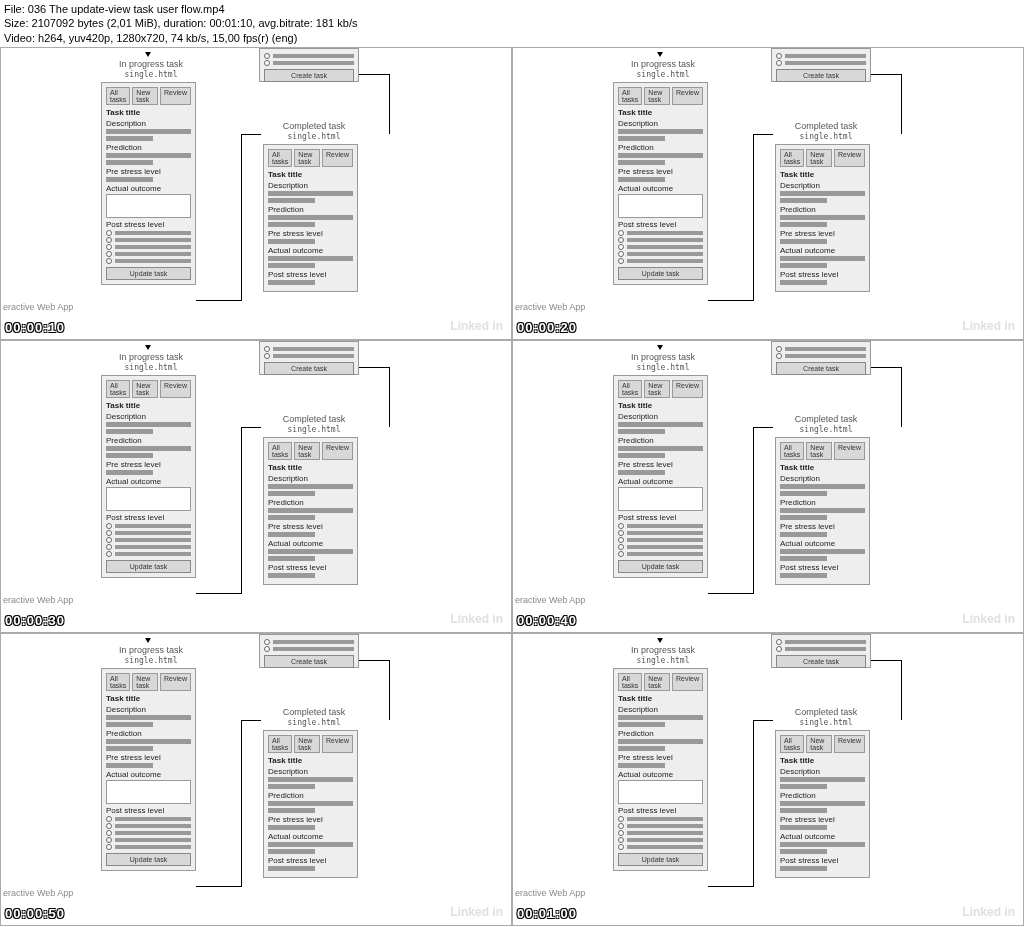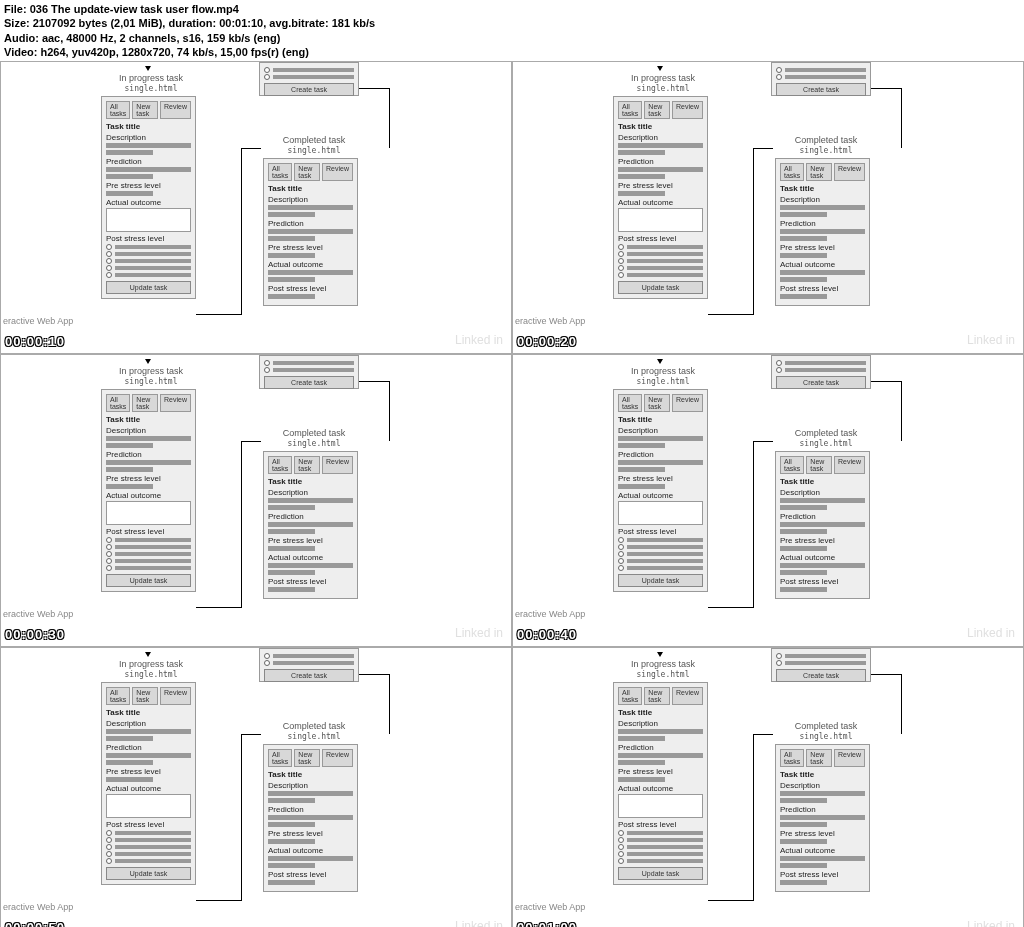--- a/index.html
+++ b/index.html
@@ -1,22 +1,22 @@
 <!DOCTYPE html>
 <html><head>
 <meta charset="utf-8">
 <style>
   * { box-sizing: border-box; margin: 0; padding: 0; }
   body { font-family: Arial, sans-serif; font-size: 10px; background: #fff; width: 1024px; }
-  .meta-header { background: #fff; color: #000; font-weight: bold; font-size: 11px; padding: 2px 4px; line-height: 1.3; }
+  .meta-header { background: #fff; color: #000; font-weight: normal; font-size: 11px; padding: 2px 4px; line-height: 1.3; }
   .grid { display: grid; grid-template-columns: 1fr 1fr; }
   .frame { position: relative; border: 1px solid #aaa; height: 293px; overflow: hidden; background: #fff; }
   .frame-inner { position: absolute; inset: 0; }
   .timestamp { position: absolute; bottom: 4px; left: 4px; font-size: 13px; font-weight: bold; color: #fff; text-shadow: -1px -1px 0 #000, 1px -1px 0 #000, -1px 1px 0 #000, 1px 1px 0 #000; letter-spacing: 1px; }
-  .watermark { position: absolute; bottom: 6px; right: 8px; font-size: 12px; font-weight: normal; color: #e0e0e0; }
+  .watermark { position: absolute; bottom: 6px; right: 8px; font-size: 12px; font-weight: bold; color: #e0e0e0; }
   .app-label { position: absolute; font-size: 9px; color: #888; }
 
   .card { position: absolute; background: #eee; border: 1px solid #999; padding: 4px; font-size: 8px; }
   .card-header { text-align: center; font-size: 9px; color: #555; line-height: 1.1; margin-bottom: 2px; }
   .card-sub { text-align: center; font-family: monospace; font-size: 8px; color: #555; margin-bottom: 3px; }
   .tabs { display: flex; gap: 2px; margin-bottom: 3px; }
   .tab { background: #d8d8d8; border: 1px solid #999; padding: 1px 3px; font-size: 7px; color: #333; cursor: pointer; }
   .sec-title { font-weight: bold; font-size: 8px; color: #222; margin: 2px 0 1px; }
   .bar { height: 5px; background: #999; margin-bottom: 2px; }
   .bar.short { width: 55%; }
@@ -29,21 +29,20 @@
   .arrow-line { position: absolute; background: #000; }
   .arrow-head { position: absolute; width: 0; height: 0; }
   .arrow-down { border-left: 3px solid transparent; border-right: 3px solid transparent; border-top: 5px solid #000; }
 </style>
 </head>
 <body>
 
 <div class="meta-header">
   <div>File: 036 The update-view task user flow.mp4</div>
   <div>Size: 2107092 bytes (2,01 MiB), duration: 00:01:10, avg.bitrate: 181 kb/s</div>
-  <div>Audio: aac, 48000 Hz, 2 channels, s16, 159 kb/s (eng)</div>
   <div>Video: h264, yuv420p, 1280x720, 74 kb/s, 15,00 fps(r) (eng)</div>
 </div>
 
 <div class="grid">
 
   <div class="frame">
     <div class="frame-inner">
 
       <div class="arrow-head arrow-down" style="left:144px; top:4px;"></div>
       <div class="card-header" style="position:absolute; left:105px; top:12px; width:90px;">In progress task</div>

